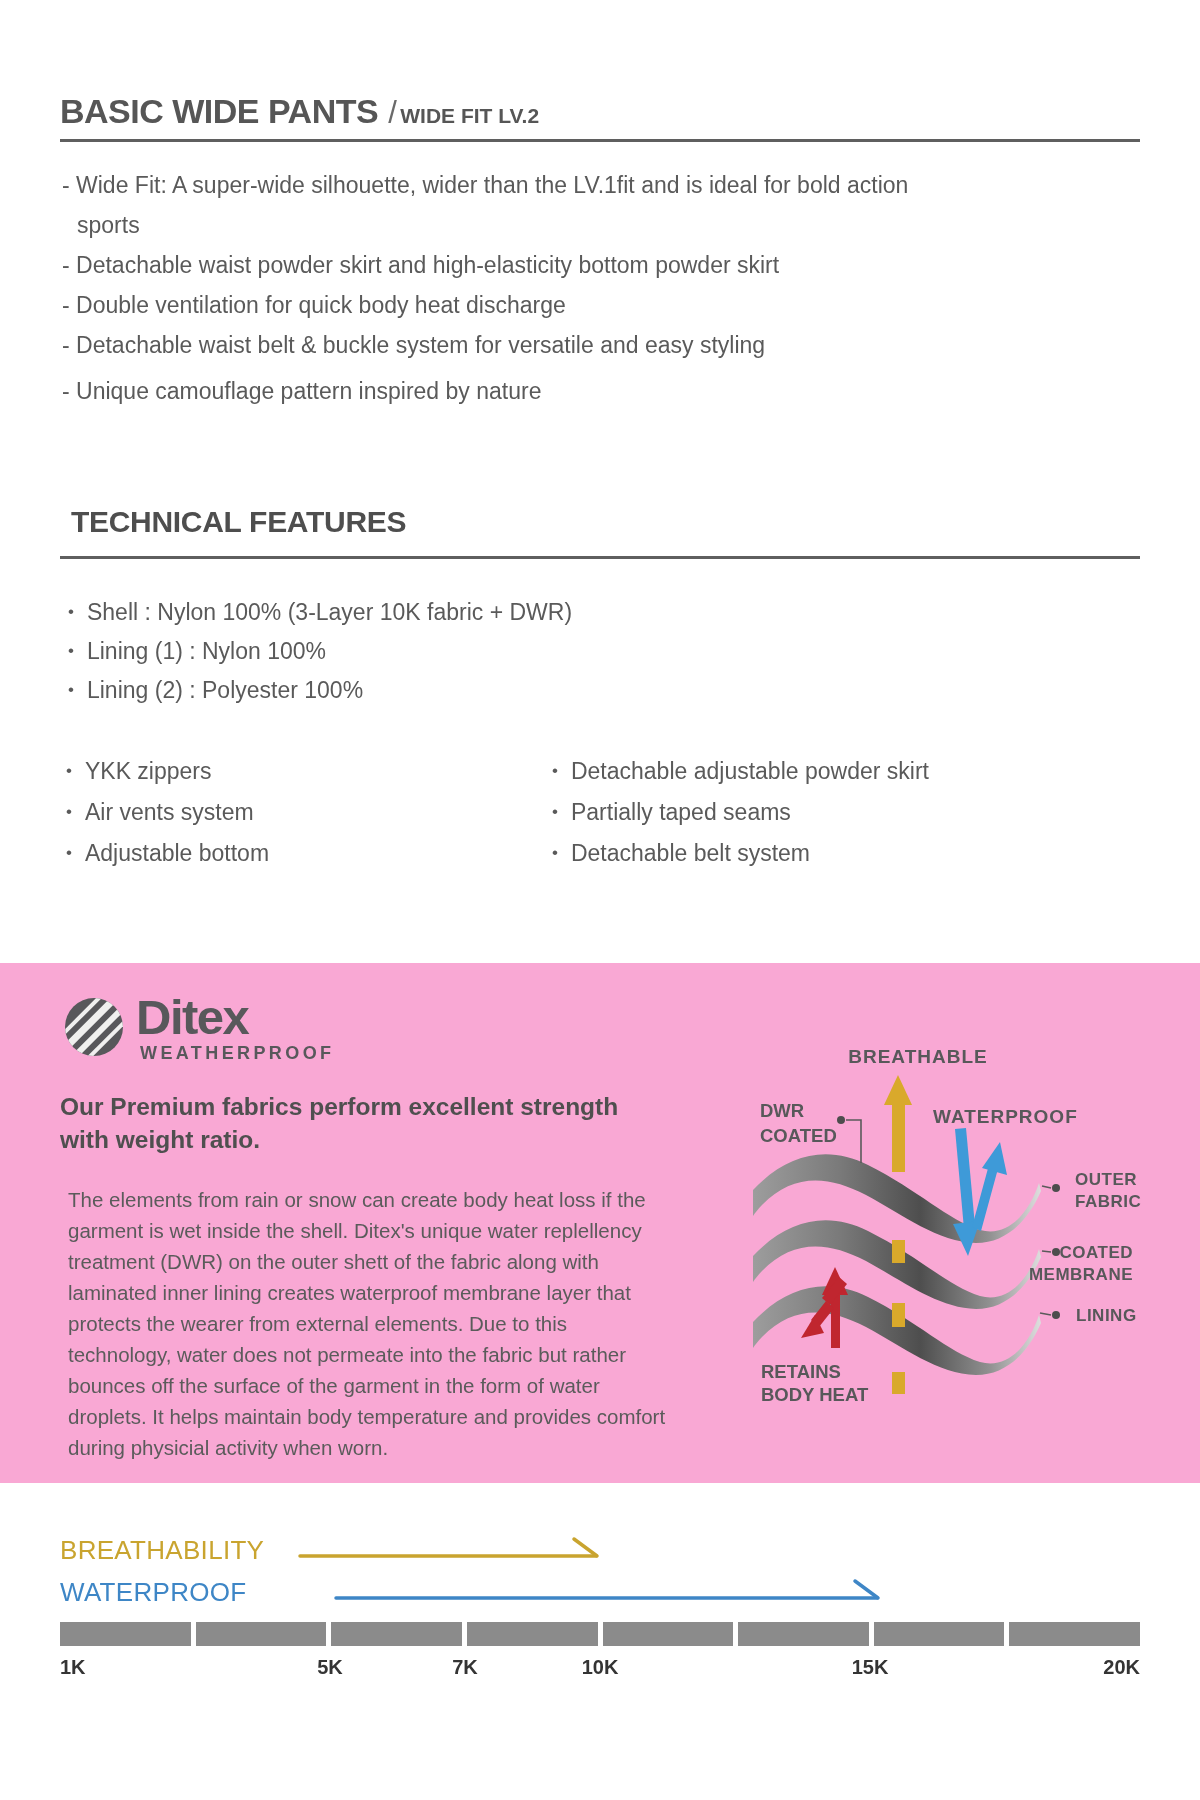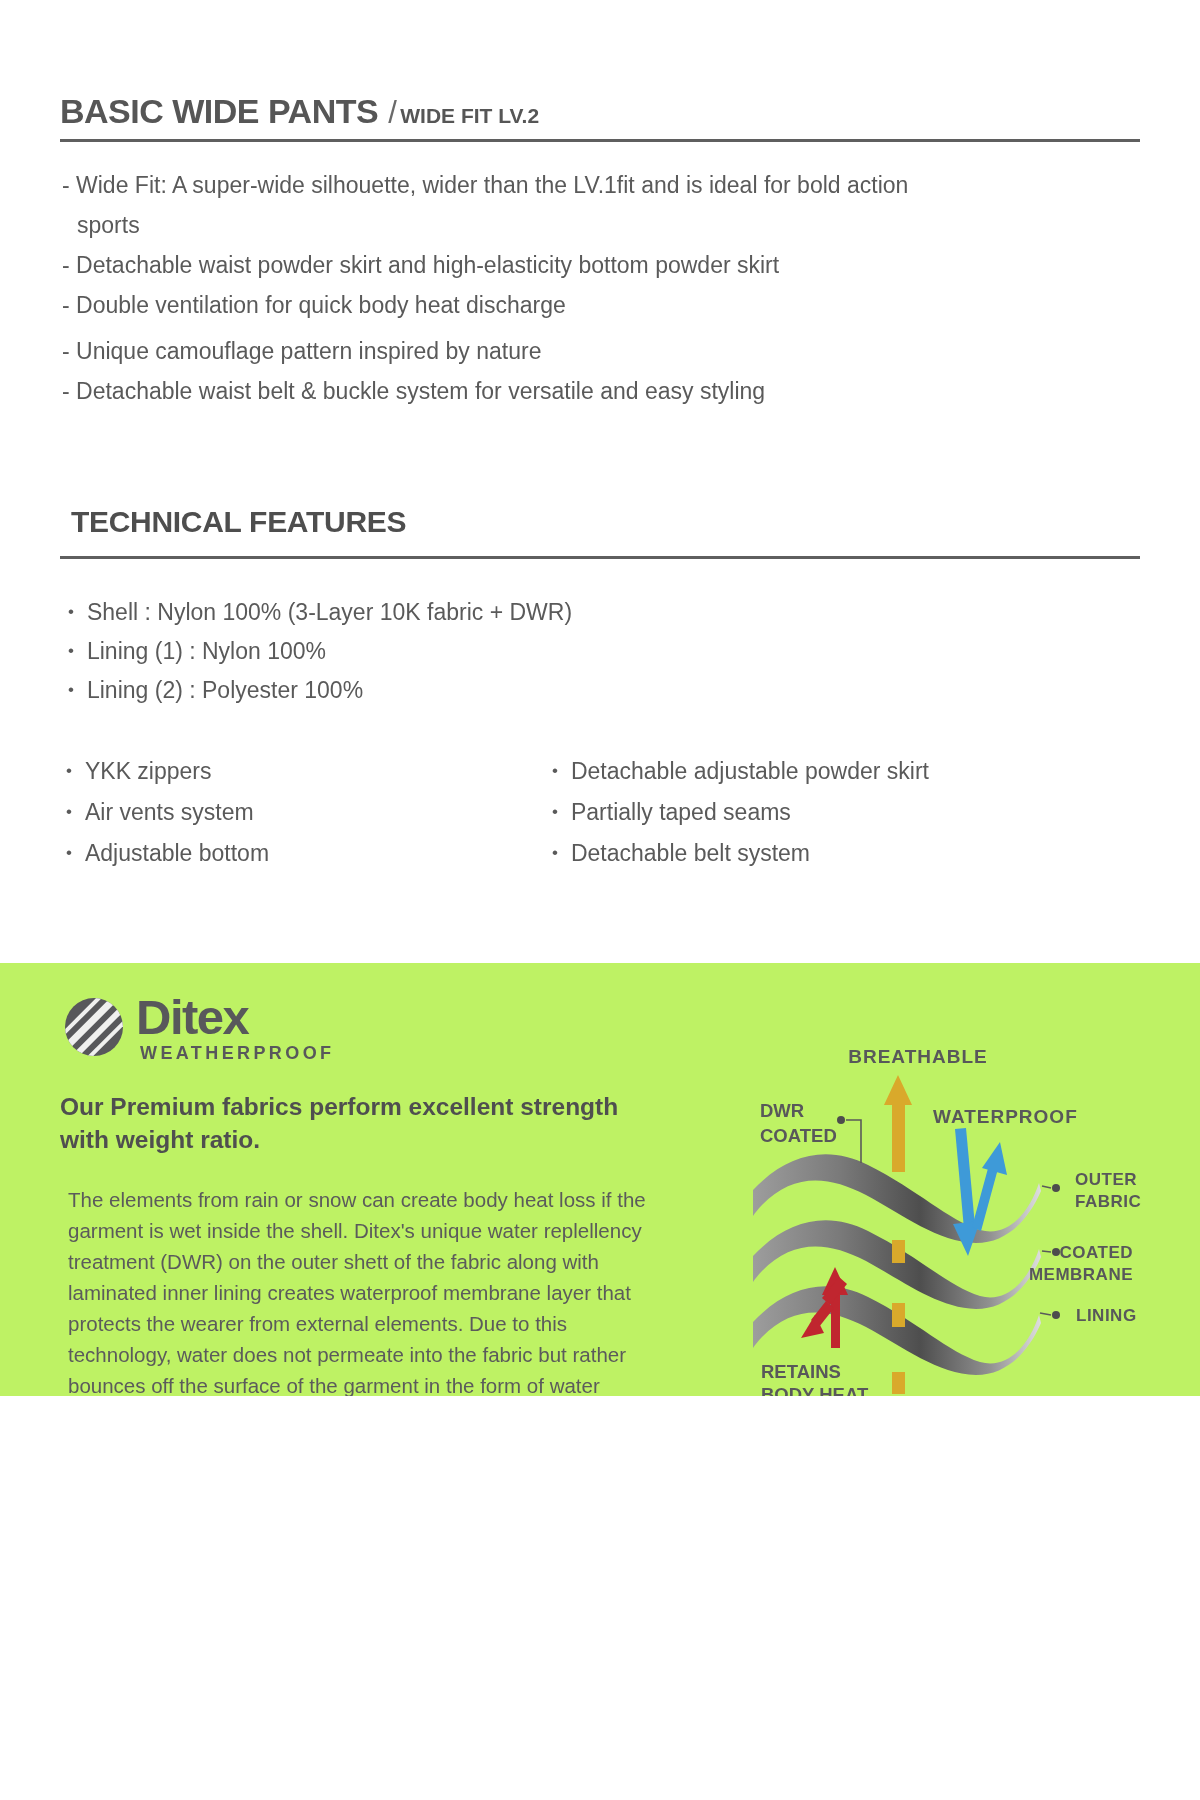--- a/index.html
+++ b/index.html
@@ -1,16 +1,16 @@
 <!DOCTYPE html>
 <html><head>
 <meta charset="utf-8">
 <style>
   html,body{margin:0;padding:0;background:#ffffff;}
-  .page{position:relative;width:1200px;height:1396px;background:#ffffff;overflow:hidden;
+  .page{position:relative;width:1200px;height:1800px;background:#ffffff;overflow:hidden;
         font-family:"Liberation Sans", sans-serif;color:#595959;}
   .abs{position:absolute;}
 
   
   .title{top:92px;left:60px;font-size:34px;font-weight:bold;color:#565656;letter-spacing:-0.5px;white-space:nowrap;}
   .title .slash{font-size:31px;font-weight:400;color:#6a6a6a;padding:0 4px 0 10px;}
   .title .fit{font-size:21px;font-weight:bold;letter-spacing:0;}
   .rule{left:60px;width:1080px;height:3px;background:#5f5f5f;}
   .rule1{top:139px;}
   .rule2{top:556px;}
@@ -22,21 +22,21 @@
 
   
   .tech-heading{top:505px;left:71px;font-size:30px;font-weight:bold;color:#4e4e4e;letter-spacing:-0.3px;}
   .mats{top:594px;left:68px;font-size:23px;line-height:36px;color:#5a5a5a;}
   .cols{font-size:23px;line-height:38px;color:#5a5a5a;}
   .col-left{top:752px;left:66px;}
   .col-right{top:752px;left:552px;}
   .blt{font-size:17px;margin-right:13px;position:relative;top:-3px;color:#5a5a5a;}
 
   
-  .panel{top:963px;left:0;width:1200px;height:520px;background:#bef264;}
+  .panel{top:963px;left:0;width:1200px;height:520px;background:#f9a8d4;}
   .logo-svg{top:34px;left:64px;}
   .brand{top:26px;left:136px;font-size:49px;font-weight:bold;color:#58585B;letter-spacing:-1.5px;}
   .tagline{top:80px;left:140px;font-size:18px;font-weight:bold;color:#58585B;letter-spacing:3.4px;}
   .headline{top:127px;left:60px;width:595px;font-size:24.5px;font-weight:bold;line-height:33px;color:#4f4f4f;}
   .bodytext{top:221px;left:68px;width:606px;font-size:20.5px;line-height:31px;color:#5b5b5b;}
   .diagram{top:62px;left:718px;}
 
   
   .perf-label{left:60px;font-size:26px;font-weight:normal;letter-spacing:0.3px;line-height:28px;}
   .breath{top:1536px;color:#C9A42F;}
@@ -55,22 +55,22 @@
 
   <div class="abs title">
     <span>BASIC WIDE PANTS</span><span class="slash">/</span><span class="fit">WIDE FIT LV.2</span>
   </div>
   <div class="abs rule rule1"></div>
 
   <div class="abs features">
     <div class="feat">- Wide Fit: A super-wide silhouette, wider than the LV.1fit and is ideal for bold action sports</div>
     <div class="feat">- Detachable waist powder skirt and high-elasticity bottom powder skirt</div>
     <div class="feat">- Double ventilation for quick body heat discharge</div>
+    <div class="feat">- Detachable waist belt &amp; buckle system for versatile and easy styling</div>
     <div class="feat last">- Unique camouflage pattern inspired by nature</div>
-    <div class="feat">- Detachable waist belt &amp; buckle system for versatile and easy styling</div>
   </div>
 
   <div class="abs tech-heading">TECHNICAL FEATURES</div>
   <div class="abs rule rule2"></div>
 
   <div class="abs mats">
     <div><span class="blt">•</span><span>Shell : Nylon 100% (3-Layer 10K fabric + DWR)</span></div>
     <div><span class="blt">•</span><span>Lining (1) : Nylon 100%</span></div>
     <div><span class="blt">•</span><span>Lining (2) : Polyester 100%</span></div>
   </div>

